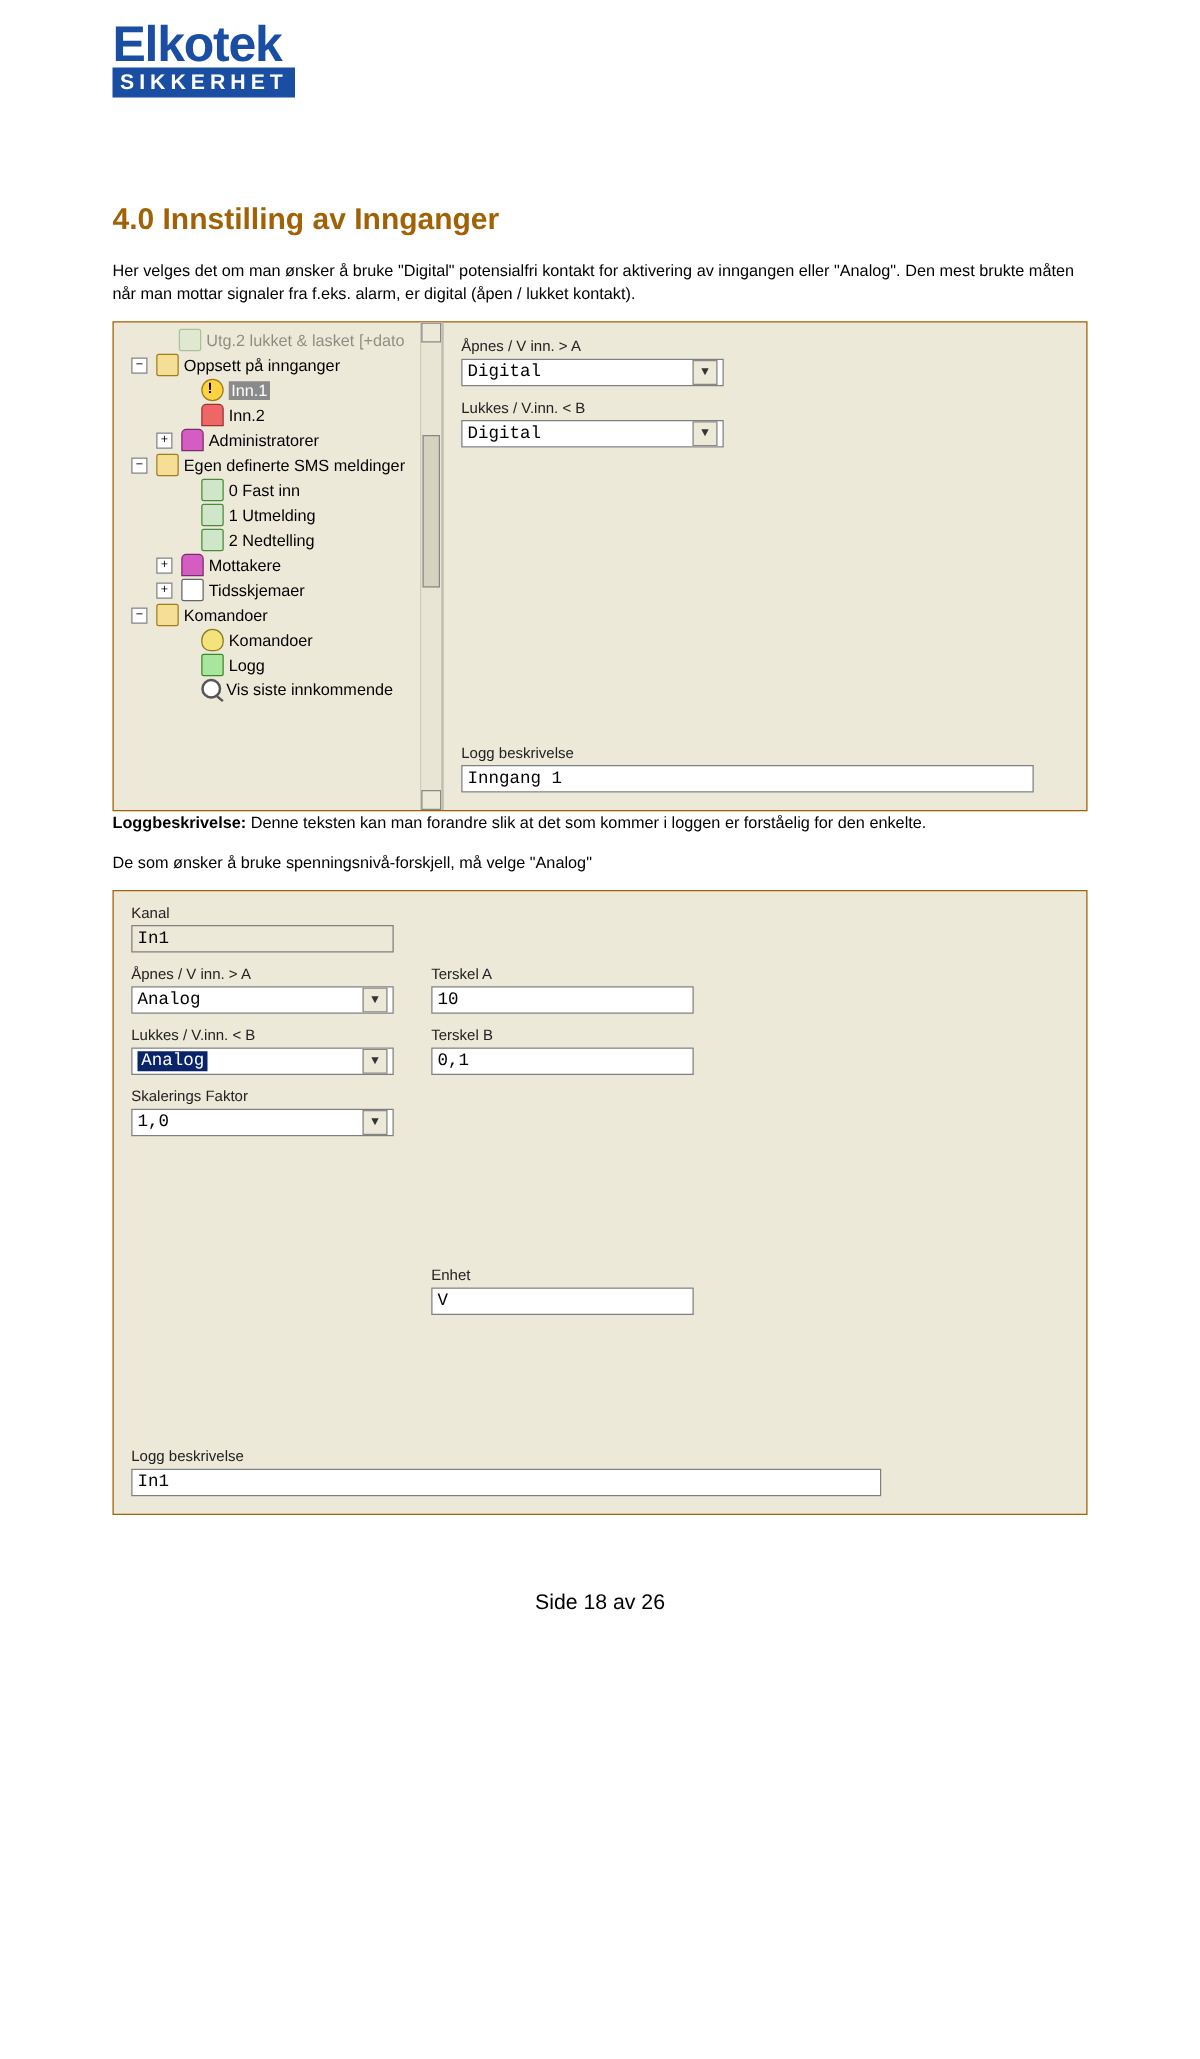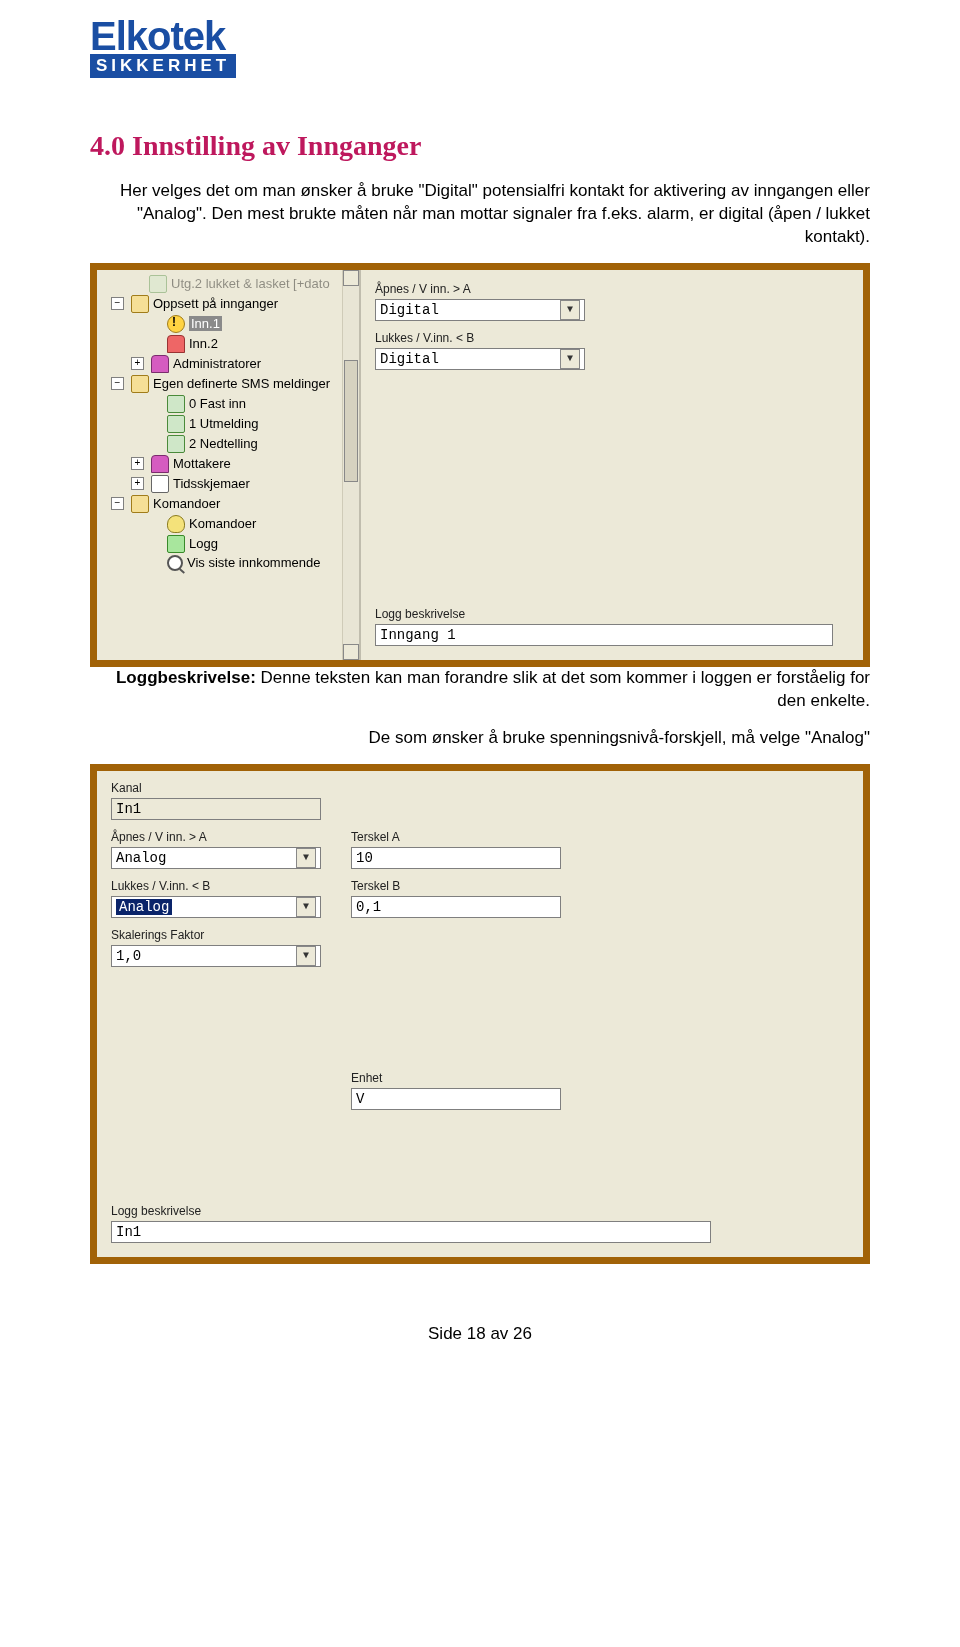--- a/index.html
+++ b/index.html
@@ -9,56 +9,55 @@
     font-family: Arial, Helvetica, sans-serif;
     font-size: 14px;
     color: #000;
     width: 960px;
   }
   .page {
     padding: 18px 90px 40px 90px;
     box-sizing: border-box;
   }
   .logo {
-    margin-bottom: 52px;
+    margin-bottom: 84px;
   }
   .logo-top {
     font-size: 40px;
     font-weight: 800;
     color: #1a4ea3;
     line-height: 0.9;
     letter-spacing: -1px;
   }
   .logo-bar {
     background: #1a4ea3;
     color: #fff;
     font-size: 17px;
     letter-spacing: 4px;
     padding: 2px 6px;
     display: inline-block;
     font-weight: 600;
   }
   h2 {
-    font-family: Liberation Serif, serif;
-    color: #be185d;
-    font-size: 28px;
+    font-family: Liberation Sans, sans-serif;
+    color: #a16207;
+    font-size: 24px;
     font-weight: 700;
     margin: 0 0 18px 0;
   }
   .para {
-    font-size: 17px;
+    font-size: 13px;
     line-height: 1.35;
     margin: 0 0 14px 0;
-    text-align: right;
   }
   .para b { font-weight: 700; }
 
   .ui-panel {
     background: #ece9d8;
-    border: 7px solid #a16207;
+    border: 1px solid #a16207;
     position: relative;
   }
   .ui-panel.fig1 {
     display: flex;
     height: 390px;
   }
   .tree-col {
     width: 262px;
     box-sizing: border-box;
     padding: 4px 6px 0 6px;

